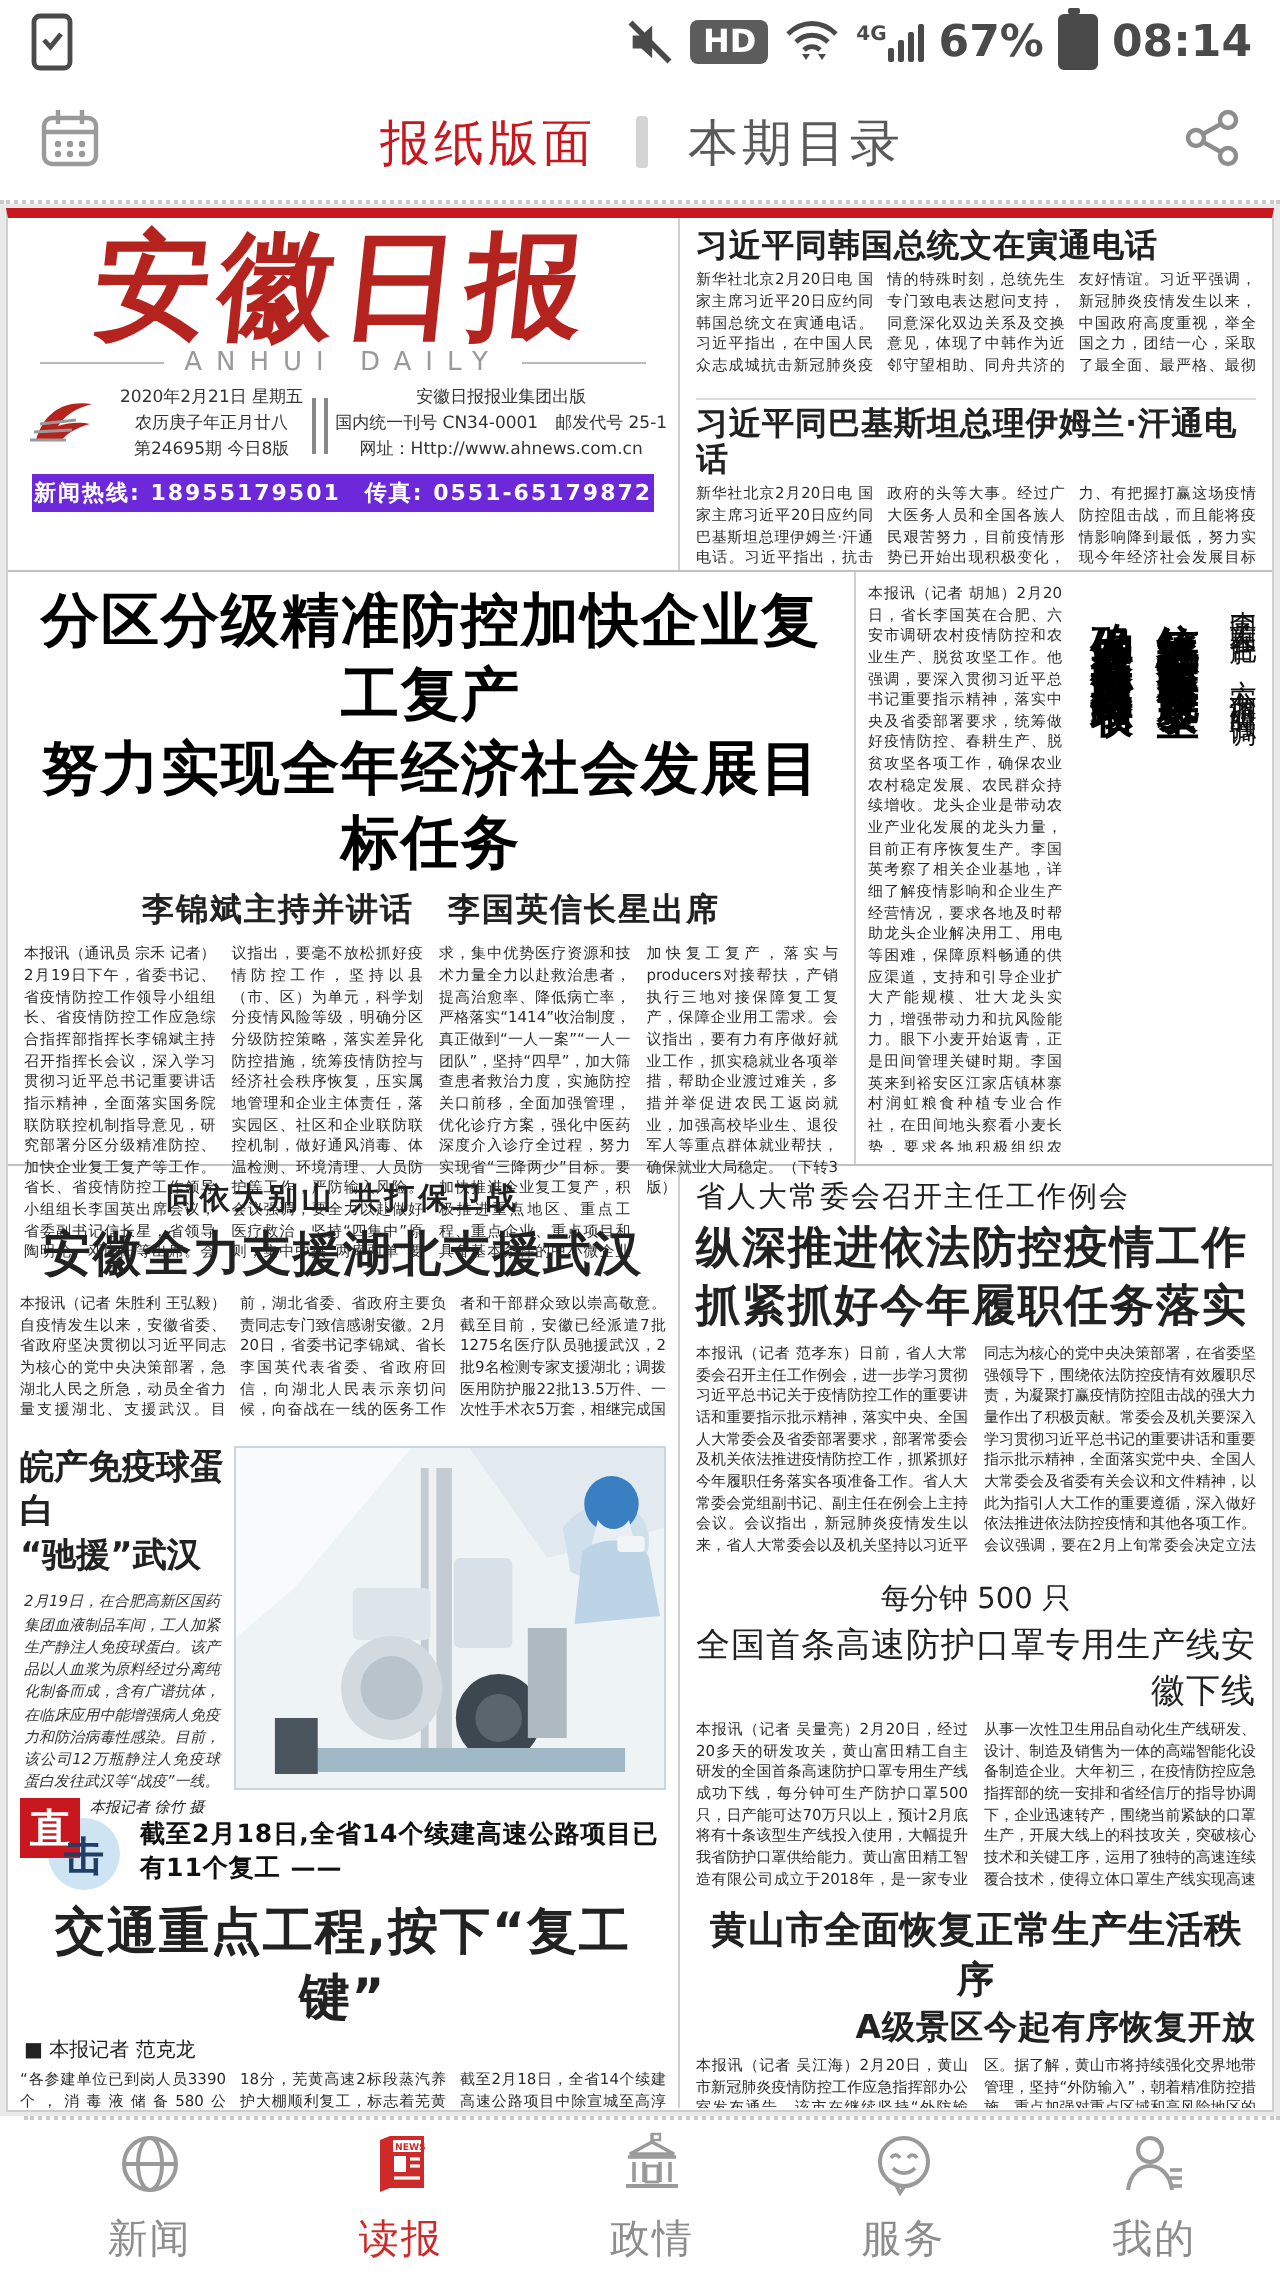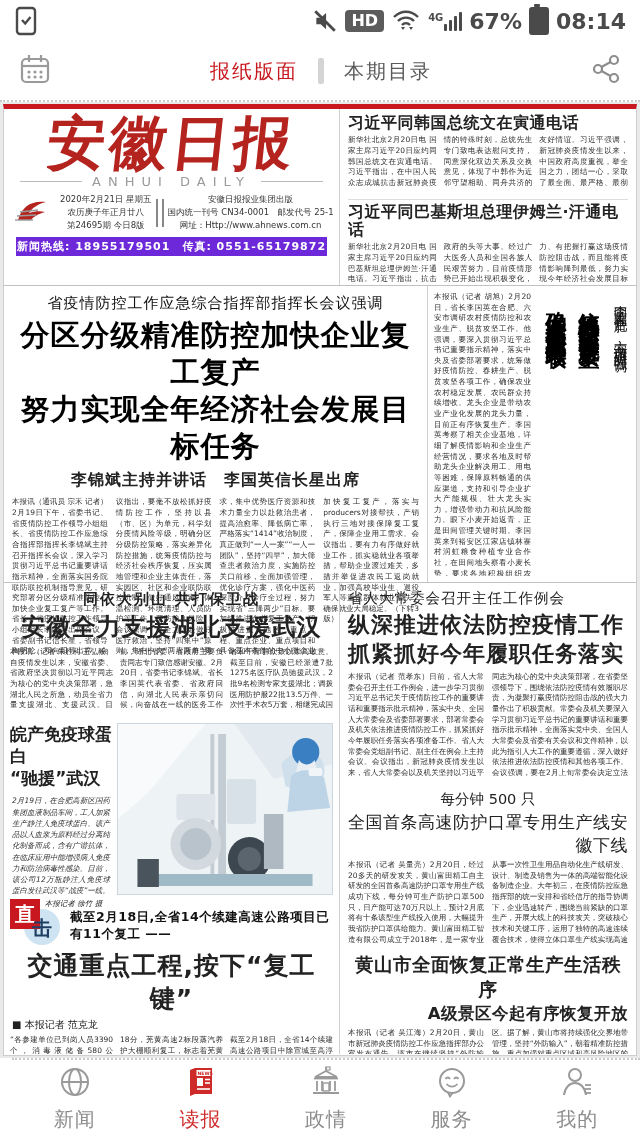--- a/index.html
+++ b/index.html
@@ -15,21 +15,21 @@
   .sig-wrap{display:flex;align-items:flex-end;gap:1px;}
   .sig-4g{font-size:10px;font-weight:bold;color:#4a4a4a;transform:translateY(-8px);}
   .bars{display:flex;align-items:flex-end;gap:2px;}
   .bars i{display:block;width:3px;background:#4a4a4a;border-radius:1px;}
   .batt{width:16px;height:24px;border:2px solid #4a4a4a;border-radius:3px;position:relative;background:#4a4a4a;}
   .batt:before{content:"";position:absolute;top:-5px;left:3px;width:6px;height:3px;background:#4a4a4a;border-radius:1px;}
 
   
   .toolbar{height:58px;display:flex;align-items:center;padding:0 18px;border-bottom:2px dotted #c9c9c9;flex:0 0 auto;background:#fff;}
   .toolbar .tabs{flex:1;display:flex;align-items:center;justify-content:center;gap:20px;}
-  .tab{font-size:20px;letter-spacing:2px;cursor:pointer;}
+  .tab{font-size:25px;letter-spacing:2px;cursor:pointer;}
   .tab.active{color:#c8171e;}
   .tab.inactive{color:#5a5a5a;}
   .tab-div{width:6px;height:26px;background:#d4d4d4;border-radius:2px;}
 
   
   .pagewrap{flex:1;background:#e9e9e9;padding:2px 3px 0 3px;overflow:hidden;}
   .page{background:#fff;border:1px solid #cfcfcf;border-top:5px solid #c8171e;height:952px;overflow:hidden;box-sizing:border-box;color:#222;}
 
   .mast-row{display:flex;height:176px;border-bottom:1px solid #c2c2c2;}
   .mast{width:336px;box-sizing:border-box;border-right:1px solid #d0d0d0;padding:4px 6px 0 6px;display:flex;flex-direction:column;}
@@ -221,21 +221,20 @@
           </div>
           <div class="xi-art">
             <div class="xi-h">习近平同巴基斯坦总理伊姆兰·汗通电话</div>
             <div class="colbody c3" style="height:56px">新华社北京2月20日电 国家主席习近平20日应约同巴基斯坦总理伊姆兰·汗通电话。习近平指出，抗击新冠肺炎疫情是当前中国政府的头等大事。经过广大医务人员和全国各族人民艰苦努力，目前疫情形势已开始出现积极变化，我们不仅有信心、有能力、有把握打赢这场疫情防控阻击战，而且能将疫情影响降到最低，努力实现今年经济社会发展目标任务。（下转3版）</div>
           </div>
         </div>
       </div>
 
       <div class="main-row">
         <div class="lead">
-          <div class="lead-kicker">省疫情防控工作应急综合指挥部指挥长会议强调</div>
           <div class="lead-h">分区分级精准防控加快企业复工复产</div>
           <div class="lead-h">努力实现全年经济社会发展目标任务</div>
           <div class="lead-by">李锦斌主持并讲话　李国英信长星出席</div>
           <div class="colbody c4 lead-body">本报讯（通讯员 宗禾 记者）2月19日下午，省委书记、省疫情防控工作领导小组组长、省疫情防控工作应急综合指挥部指挥长李锦斌主持召开指挥长会议，深入学习贯彻习近平总书记重要讲话指示精神，全面落实国务院联防联控机制指导意见，研究部署分区分级精准防控、加快企业复工复产等工作。省长、省疫情防控工作领导小组组长李国英出席会议，省委副书记信长星，省领导陶明伦、邓向阳等出席。会议指出，要毫不放松抓好疫情防控工作，坚持以县（市、区）为单元，科学划分疫情风险等级，明确分区分级防控策略，落实差异化防控措施，统筹疫情防控与经济社会秩序恢复，压实属地管理和企业主体责任，落实园区、社区和企业联防联控机制，做好通风消毒、体温检测、环境清理、人员防护等工作，严防输入风险。会议强调，要全力以赴做好医疗救治，坚持“四集中”原则，集中中央“两库两单”要求，集中优势医疗资源和技术力量全力以赴救治患者，提高治愈率、降低病亡率，严格落实“1414”收治制度，真正做到“一人一案”“一人一团队”，坚持“四早”，加大筛查患者救治力度，实施防控关口前移，全面加强管理，优化诊疗方案，强化中医药深度介入诊疗全过程，努力实现省“三降两少”目标。要加快推进企业复工复产，积极推进重点地区、重点工程、重点企业、重点项目和具备基本条件的中小微企业加快复工复产，落实与producers对接帮扶，产销执行三地对接保障复工复产，保障企业用工需求。会议指出，要有力有序做好就业工作，抓实稳就业各项举措，帮助企业渡过难关，多措并举促进农民工返岗就业，加强高校毕业生、退役军人等重点群体就业帮扶，确保就业大局稳定。（下转3版）</div>
         </div>
         <div class="vert">
           <div class="colbody vert-body">本报讯（记者 胡旭）2月20日，省长李国英在合肥、六安市调研农村疫情防控和农业生产、脱贫攻坚工作。他强调，要深入贯彻习近平总书记重要指示精神，落实中央及省委部署要求，统筹做好疫情防控、春耕生产、脱贫攻坚各项工作，确保农业农村稳定发展、农民群众持续增收。龙头企业是带动农业产业化发展的龙头力量，目前正有序恢复生产。李国英考察了相关企业基地，详细了解疫情影响和企业生产经营情况，要求各地及时帮助龙头企业解决用工、用电等困难，保障原料畅通的供应渠道，支持和引导企业扩大产能规模、壮大龙头实力，增强带动力和抗风险能力。眼下小麦开始返青，正是田间管理关键时期。李国英来到裕安区江家店镇林寨村润虹粮食种植专业合作社，在田间地头察看小麦长势，要求各地积极组织农资、及时开展田管，保障春耕备耕有序进行。李国英还考察了天长调料、宏远达农资等企业，要求保障农资运输畅通，推动农业企业复工复产，畅通运输，渠道和经营体系，促进春耕生产有序展开。产业扶贫项目联系着贫困群众脱贫增收的希望。李国英考察了肥西县官亭镇江夏店社区扶贫产业园、裕安区江家店镇精花村扶贫车间，强调各级党政机关干部、驻村干部要特别关注贫困人员管控，帮助贫困户依托产业项目增收，努力克服疫情影响带动就业，带动群众脱贫增收，坚决夺取脱贫攻坚战全面胜利。（下转3版）</div>
           <div class="vert-heads">
             <div class="vert-kicker">李国英在合肥、六安市调研时强调</div>
             <div class="vert-h">统筹抓好疫情防控春耕生产脱贫攻坚</div>

